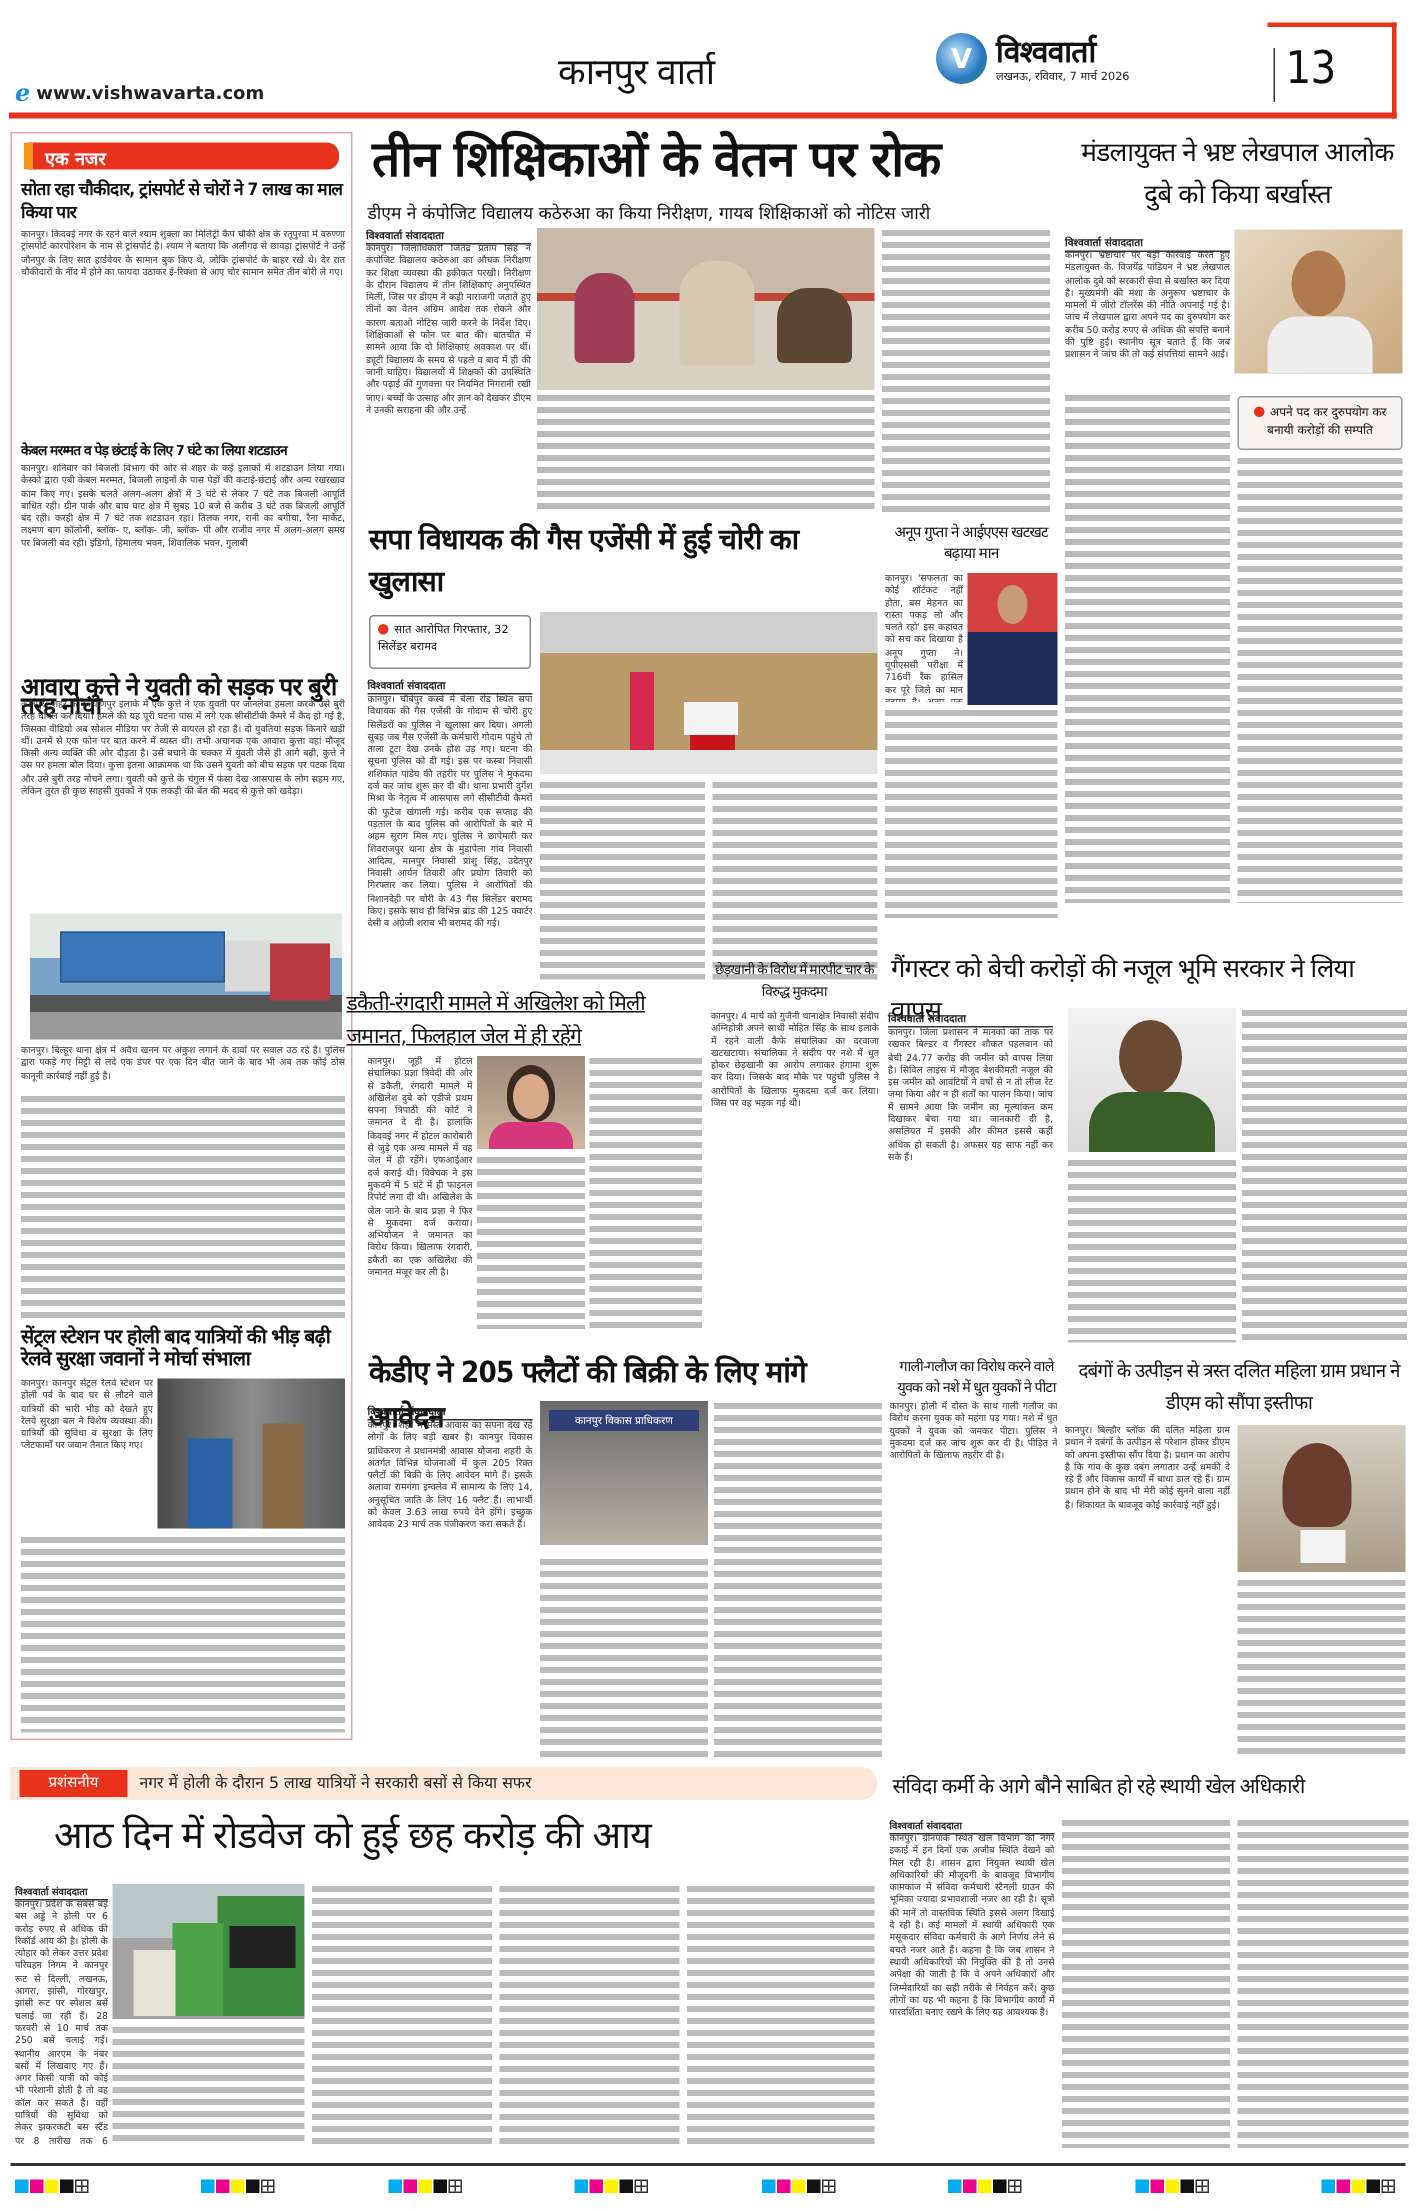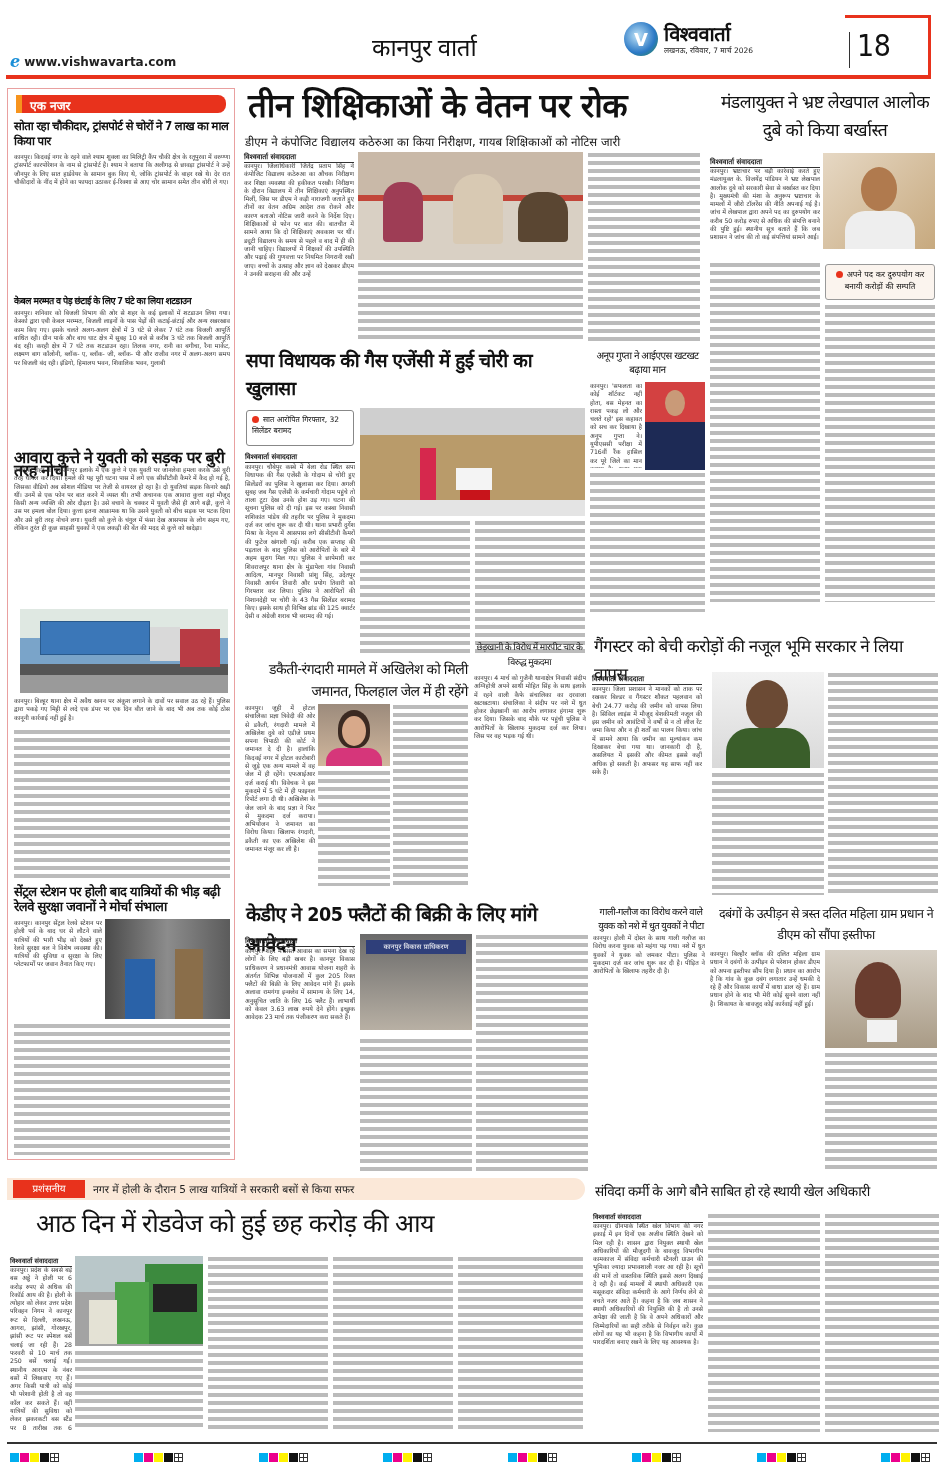--- a/index.html
+++ b/index.html
@@ -28,21 +28,21 @@
   <div class="abs head" style="left:372px;top:30px;font-size:24px;font-weight:normal;">कानपुर वार्ता</div>
   <div class="abs" style="left:624px;top:22px;display:flex;align-items:center;gap:6px;">
     <span style="width:34px;height:34px;border-radius:50%;background:radial-gradient(circle at 40% 40%,#bfe3f7,#2a78c5 60%,#2c8a3e);display:flex;align-items:center;justify-content:center;color:#fff;font-weight:bold;font-size:18px;">V</span>
     <div>
       <div class="head" style="font-size:20px;line-height:22px;">विश्ववार्ता</div>
       <div style="font-size:7.5px;color:#222;">लखनऊ, रविवार, 7 मार्च 2026</div>
     </div>
   </div>
   <div class="abs" style="left:845px;top:15px;width:86px;height:64px;border-top:3px solid #e8321c;border-right:3px solid #e8321c;">
     <div class="abs" style="left:4px;top:14px;width:1px;height:36px;background:#333;"></div>
-    <div class="abs head" style="left:12px;top:10px;font-size:30px;font-weight:normal;">18</div>
+    <div class="abs head" style="left:12px;top:10px;font-size:30px;font-weight:normal;">13</div>
   </div>
   <div class="abs" style="left:6px;top:75px;width:925px;height:4px;background:#e8321c;"></div>
 </div>
 
 <div class="abs" style="left:7px;top:88px;width:228px;height:1072px;border:1px solid #e9a0a0;">
   <div class="abs" style="left:8px;top:6px;width:210px;height:18px;background:#e8321c;border-left:6px solid #f7941d;border-radius:0 8px 8px 0;">
     <span style="color:#fff;font-weight:bold;font-size:12px;margin-left:8px;line-height:18px;">एक नजर</span>
   </div>
 
   <div class="abs head" style="left:6px;top:30px;width:216px;font-size:11.5px;line-height:15px;">सोता रहा चौकीदार, ट्रांसपोर्ट से चोरों ने 7 लाख का माल किया पार</div>
@@ -110,21 +110,21 @@
 <div class="abs filler" style="left:360px;top:520px;width:110px;height:133px;"></div>
 <div class="abs filler" style="left:475px;top:520px;width:110px;height:133px;"></div>
 
 <div class="abs head" style="left:590px;top:349px;width:115px;font-size:10px;line-height:14px;font-weight:normal;text-align:center;">अनूप गुप्ता ने आईएएस खटखट बढ़ाया मान</div>
 <div class="abs txt" style="left:590px;top:382px;width:52px;height:86px;">कानपुर। 'सफलता का कोई शॉर्टकट नहीं होता, बस मेहनत का रास्ता पकड़ लो और चलते रहो' इस कहावत को सच कर दिखाया है अनूप गुप्ता ने। यूपीएससी परीक्षा में 716वीं रैंक हासिल कर पूरे जिले का मान बढ़ाया है। अनूप एक ऐसे परिवार से आते हैं जहां अनुशासन और शिक्षा रग-रग में बसे हैं। उनके पिता सत्येंद्र कुमार गुप्ता उत्तर प्रदेश पुलिस में इंस्पेक्टर के पद से रिटायर हुए हैं, वहीं माता अनीता गुप्ता गृहिणी हैं। अनूप अपनी इस कामयाबी का श्रेय अपने माता-पिता के साथ-साथ बड़े पापा सतीश चंद्र गुप्ता और चाचा सुदीप कुमार शिवहरे (प्रधान, नर्वल) को देते हैं।</div>
 <div class="abs img" style="left:645px;top:382px;width:60px;height:88px;background:linear-gradient(#d34141 0 45%,#1d2a55 45%);">
   <div class="abs" style="left:20px;top:8px;width:20px;height:26px;background:#c99a78;border-radius:50%;"></div>
 </div>
 <div class="abs filler" style="left:590px;top:472px;width:115px;height:140px;"></div>
 
-<div class="abs head" style="left:246px;top:658px;width:222px;font-size:14px;line-height:22px;font-weight:normal;text-align:right;">डकैती-रंगदारी मामले में अखिलेश को मिली जमानत, फिलहाल जेल में ही रहेंगे</div>
+<div class="abs head" style="left:231px;top:658px;width:222px;font-size:14px;line-height:22px;font-weight:normal;text-align:left;text-decoration:underline;">डकैती-रंगदारी मामले में अखिलेश को मिली जमानत, फिलहाल जेल में ही रहेंगे</div>
 <div class="abs img" style="left:318px;top:704px;width:72px;height:62px;background:linear-gradient(#9c8b7c,#d1b79d);">
   <div class="abs" style="left:20px;top:6px;width:32px;height:38px;background:#3b2a22;border-radius:50% 50% 40% 40%;"></div>
   <div class="abs" style="left:24px;top:12px;width:24px;height:30px;background:#d8a98a;border-radius:50%;"></div>
   <div class="abs" style="left:8px;top:44px;width:56px;height:18px;background:#d6367a;border-radius:14px 14px 0 0;"></div>
 </div>
 <div class="abs txt" style="left:245px;top:704px;width:70px;height:182px;">कानपुर। जूही में होटल संचालिका प्रज्ञा त्रिवेदी की ओर से डकैती, रंगदारी मामले में अखिलेश दुबे को एडीजे प्रथम सपना त्रिपाठी की कोर्ट ने जमानत दे दी है। हालांकि किदवई नगर में होटल कारोबारी से जुड़े एक अन्य मामले में वह जेल में ही रहेंगे। एफआईआर दर्ज कराई थी। विवेचक ने इस मुकदमे में 5 घंटे में ही फाइनल रिपोर्ट लगा दी थी। अखिलेश के जेल जाने के बाद प्रज्ञा ने फिर से मुकदमा दर्ज कराया। अभियोजन ने जमानत का विरोध किया। खिलाफ रंगदारी, डकैती का एक अखिलेश की जमानत मंजूर कर ली है।</div>
 <div class="abs filler" style="left:318px;top:770px;width:72px;height:116px;"></div>
 <div class="abs filler" style="left:393px;top:704px;width:75px;height:182px;"></div>
 
 <div class="abs head" style="left:472px;top:640px;width:115px;font-size:9px;line-height:15px;font-weight:normal;text-align:center;">छेड़खानी के विरोध में मारपीट चार के विरुद्ध मुकदमा</div>

